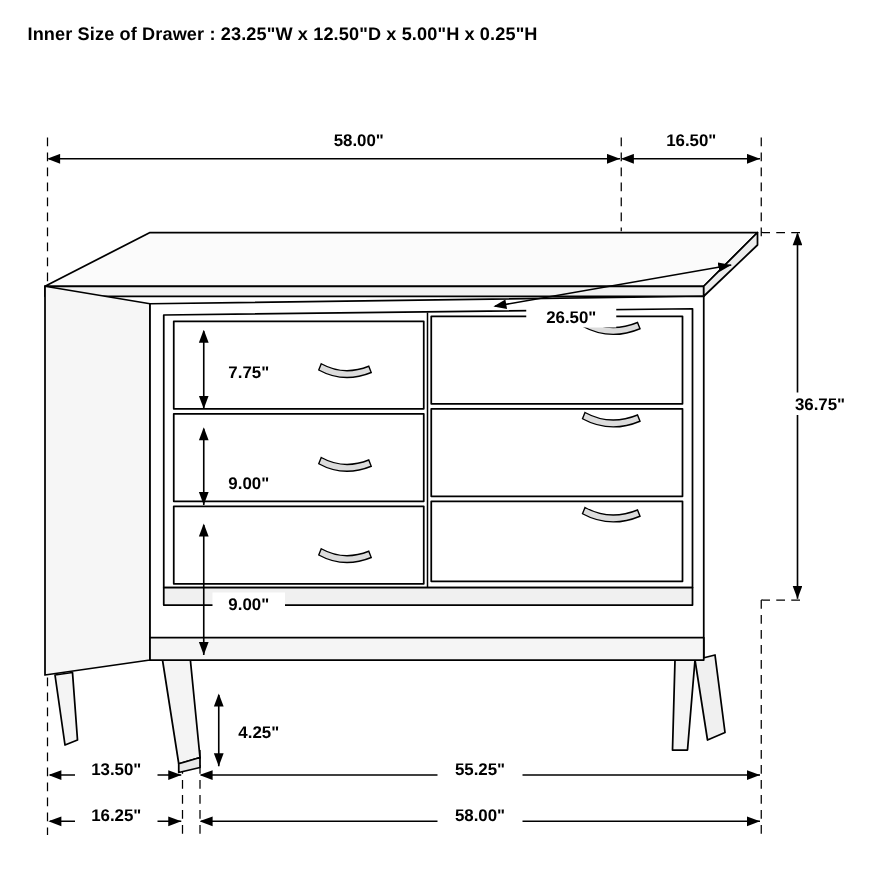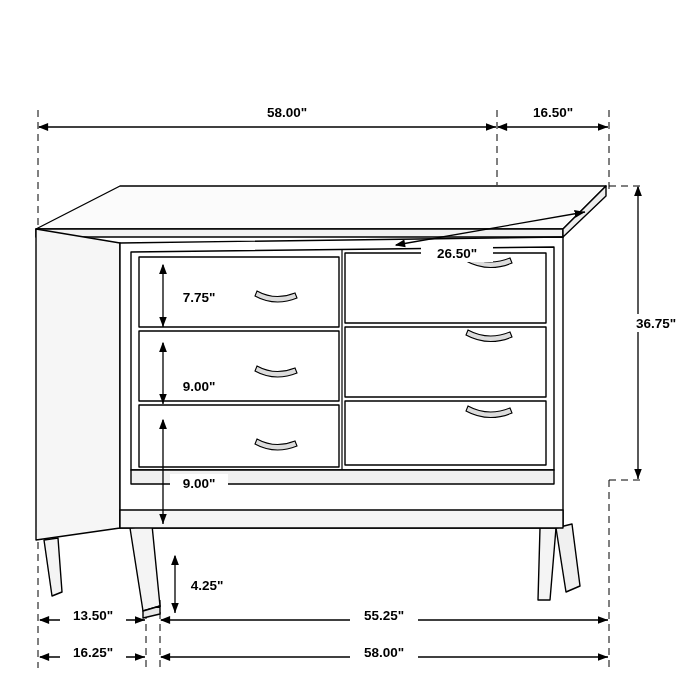--- a/index.html
+++ b/index.html
@@ -41,20 +41,21 @@
     font-size: 13.5px;
     font-weight: bold;
     fill: #000000;
   }
 </style>
 </head>
 <body>
 
 <div id="stage">
 
+  <div id="title">Inner Size of Drawer : 23.25"W x 12.50"D x 5.00"H x 0.25"H</div>
 
   <svg class="diagram" viewBox="0 0 700 700">
     <defs>
       <marker id="arrHead" markerWidth="9" markerHeight="9" refX="8" refY="3" orient="auto" markerUnits="strokeWidth">
         <path d="M0,0 L8,3 L0,6 z" fill="#000"></path>
       </marker>
       <marker id="arrTail" markerWidth="9" markerHeight="9" refX="1" refY="3" orient="auto" markerUnits="strokeWidth">
         <path d="M8,0 L0,3 L8,6 z" fill="#000"></path>
       </marker>
     </defs>

